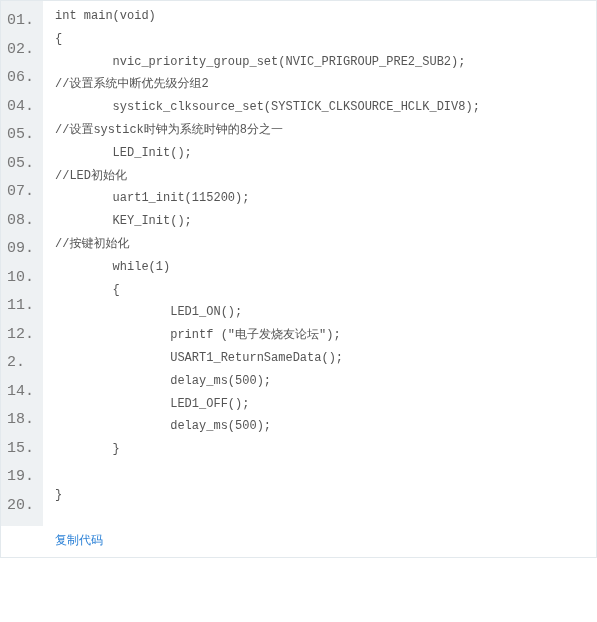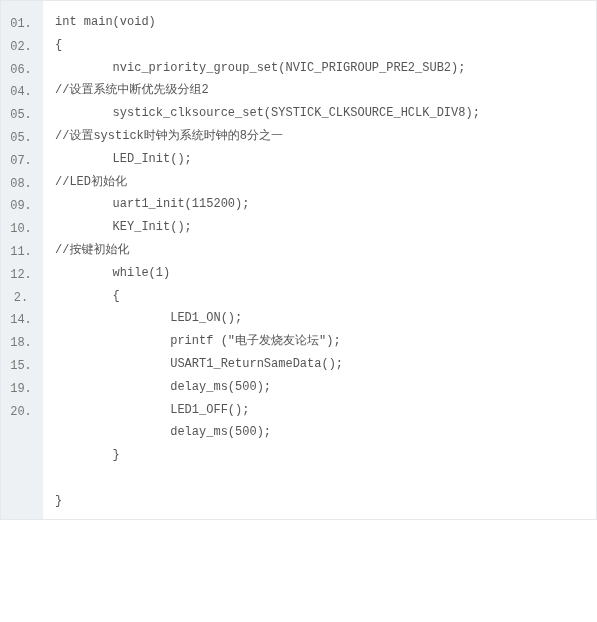--- a/index.html
+++ b/index.html
@@ -12,35 +12,35 @@
   .code-container {
     border: 1px solid #e3e9ed;
     width: 597px;
     overflow: hidden;
   }
   .code-body {
     display: flex;
   }
   .gutter {
     background: #eef1f3;
-    padding: 12px 0;
-    text-align: center;
+    padding: 6px 0;
+    text-align: left;
     color: #777;
     min-width: 42px;
     font-family: Monaco, Menlo, Consolas, "Courier New", monospace;
-    font-size: 12px;
+    font-size: 15px;
     flex-shrink: 0;
     line-height: 1.9;
   }
   .gutter .ln {
     padding: 0 8px 0 6px;
     display: block;
   }
   .code-col {
-    padding: 10px 10px 6px 12px;
+    padding: 4px 10px 6px 12px;
     font-family: Monaco, Menlo, Consolas, "Courier New", monospace;
     font-size: 12px;
     color: #555;
     line-height: 1.9;
     white-space: pre-wrap;
     word-break: break-all;
     flex: 1;
     overflow: hidden;
   }
   .code-col .cl {
@@ -76,13 +76,16 @@
         <span class="ln">12.</span>
         <span class="ln">2.</span>
         <span class="ln">14.</span>
         <span class="ln">18.</span>
         <span class="ln">15.</span>
         <span class="ln">19.</span>
         <span class="ln">20.</span>
       </div>
     <div class="code-col" id="codecol"><span class="cl">int main(void)</span><span class="cl">{</span><span class="cl">        nvic_priority_group_set(NVIC_PRIGROUP_PRE2_SUB2);                                    //设置系统中断优先级分组2</span><span class="cl">        systick_clksource_set(SYSTICK_CLKSOURCE_HCLK_DIV8);                        //设置systick时钟为系统时钟的8分之一</span><span class="cl">        LED_Init();                                                                                                                     //LED初始化</span><span class="cl">        uart1_init(115200);</span><span class="cl">        KEY_Init();                                                                                                                     //按键初始化</span><span class="cl">        while(1)</span><span class="cl">        {</span><span class="cl">                LED1_ON();</span><span class="cl">                printf ("电子发烧友论坛");</span><span class="cl">                USART1_ReturnSameData();</span><span class="cl">                delay_ms(500);</span><span class="cl">                LED1_OFF();</span><span class="cl">                delay_ms(500);</span><span class="cl">        }</span><span class="cl">&nbsp;</span><span class="cl">}</span></div>
   </div>
+  <div class="footer">
+    <a class="copy-link">复制代码</a>
+  </div>
 </div>
 
 </body></html>

